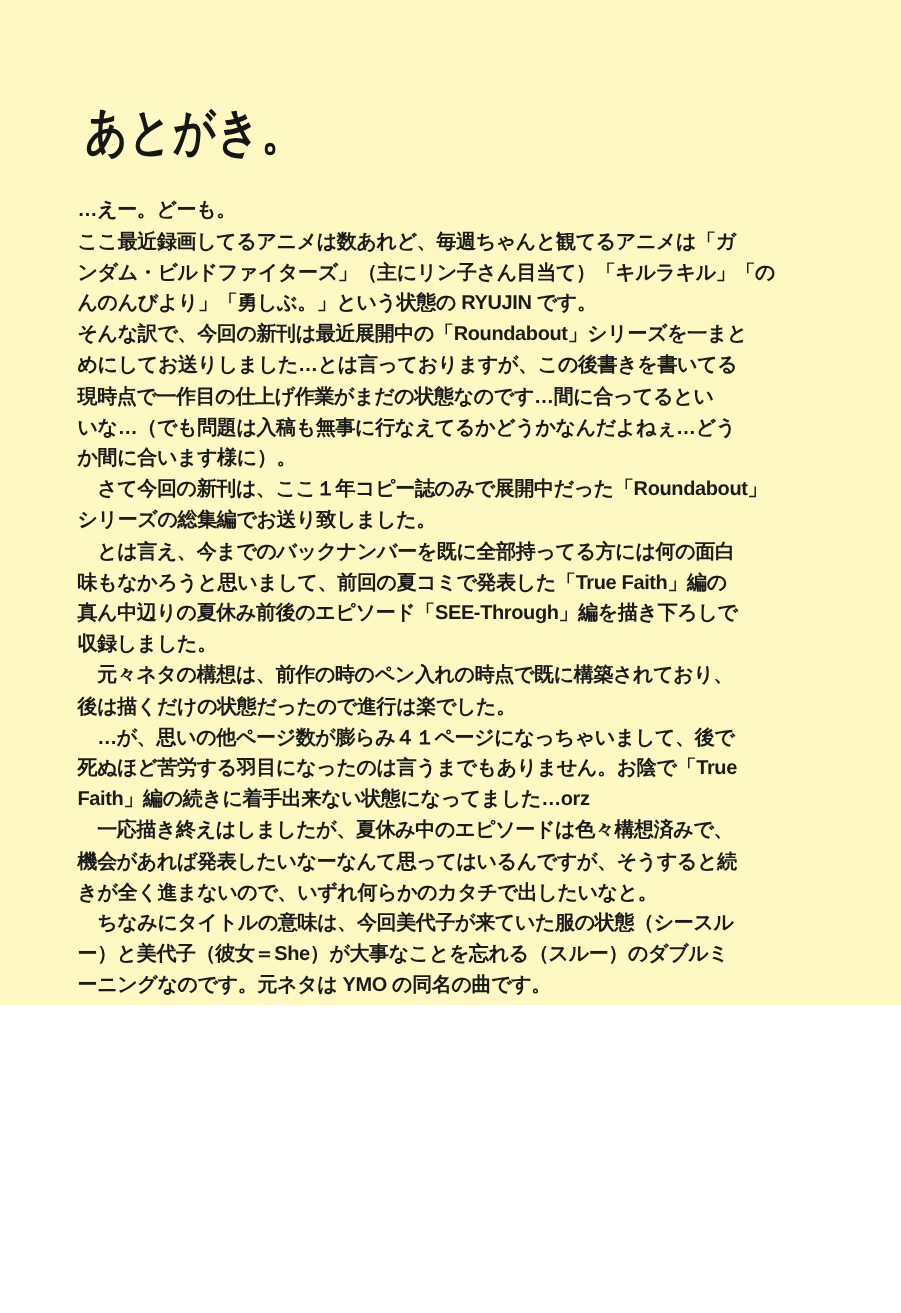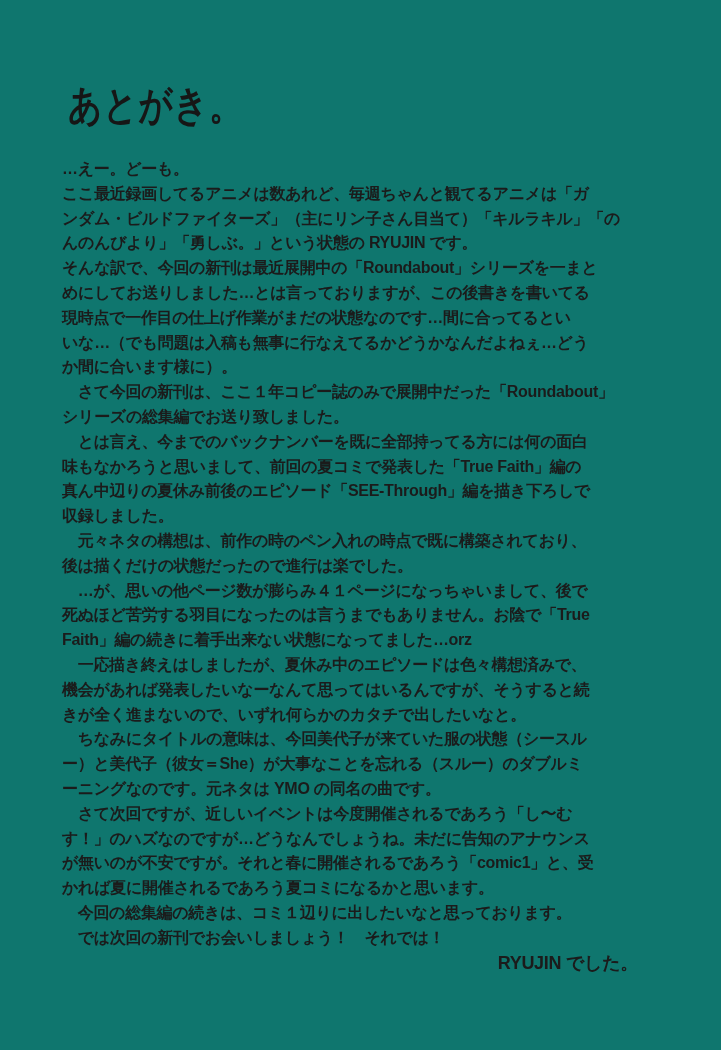--- a/index.html
+++ b/index.html
@@ -3,22 +3,22 @@
 <meta charset="utf-8">
 <style>
   html, body {
     margin: 0;
     padding: 0;
     background: #ffffff;
   }
   .page {
     position: relative;
     width: 721px;
-    height: 1050px;
-    background: #0f766e;
+    height: 804px;
+    background: #fef9c3;
     overflow: hidden;
     font-family: "Liberation Sans", sans-serif;
     color: #1a1a1a;
   }
   .title {
     position: absolute;
     left: 68px;
     top: 84px;
     margin: 0;
     font-size: 41px;

